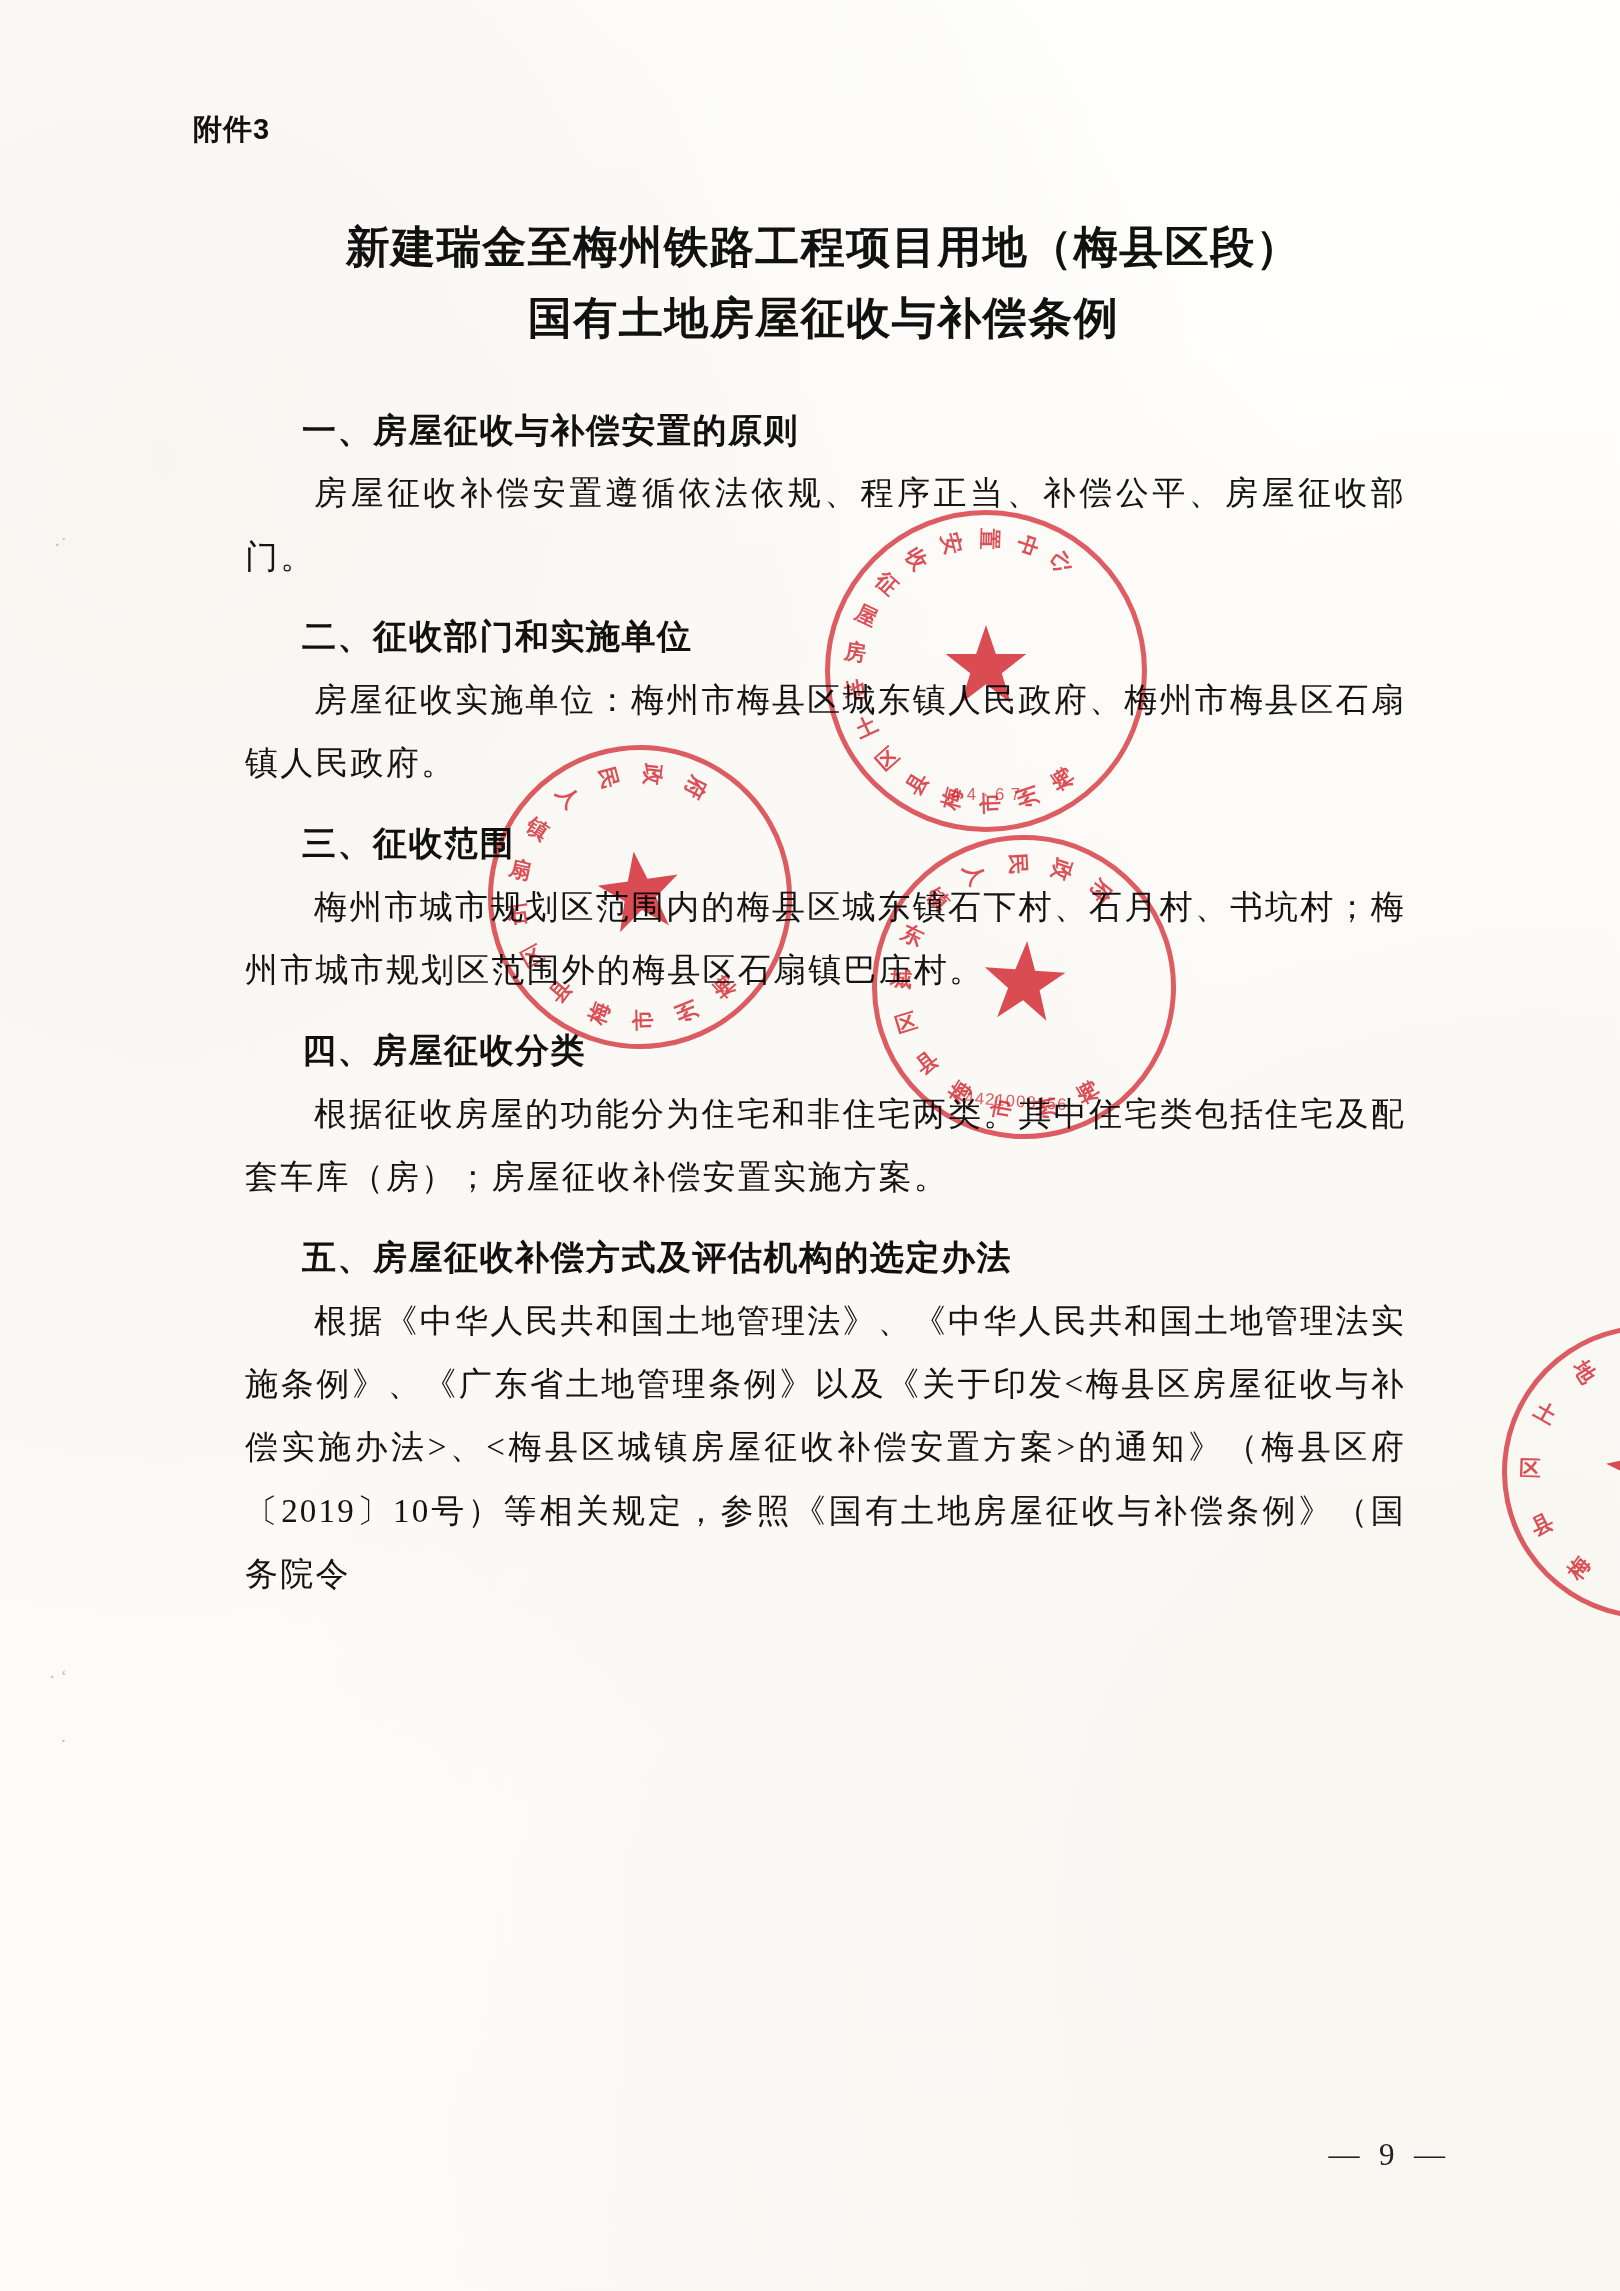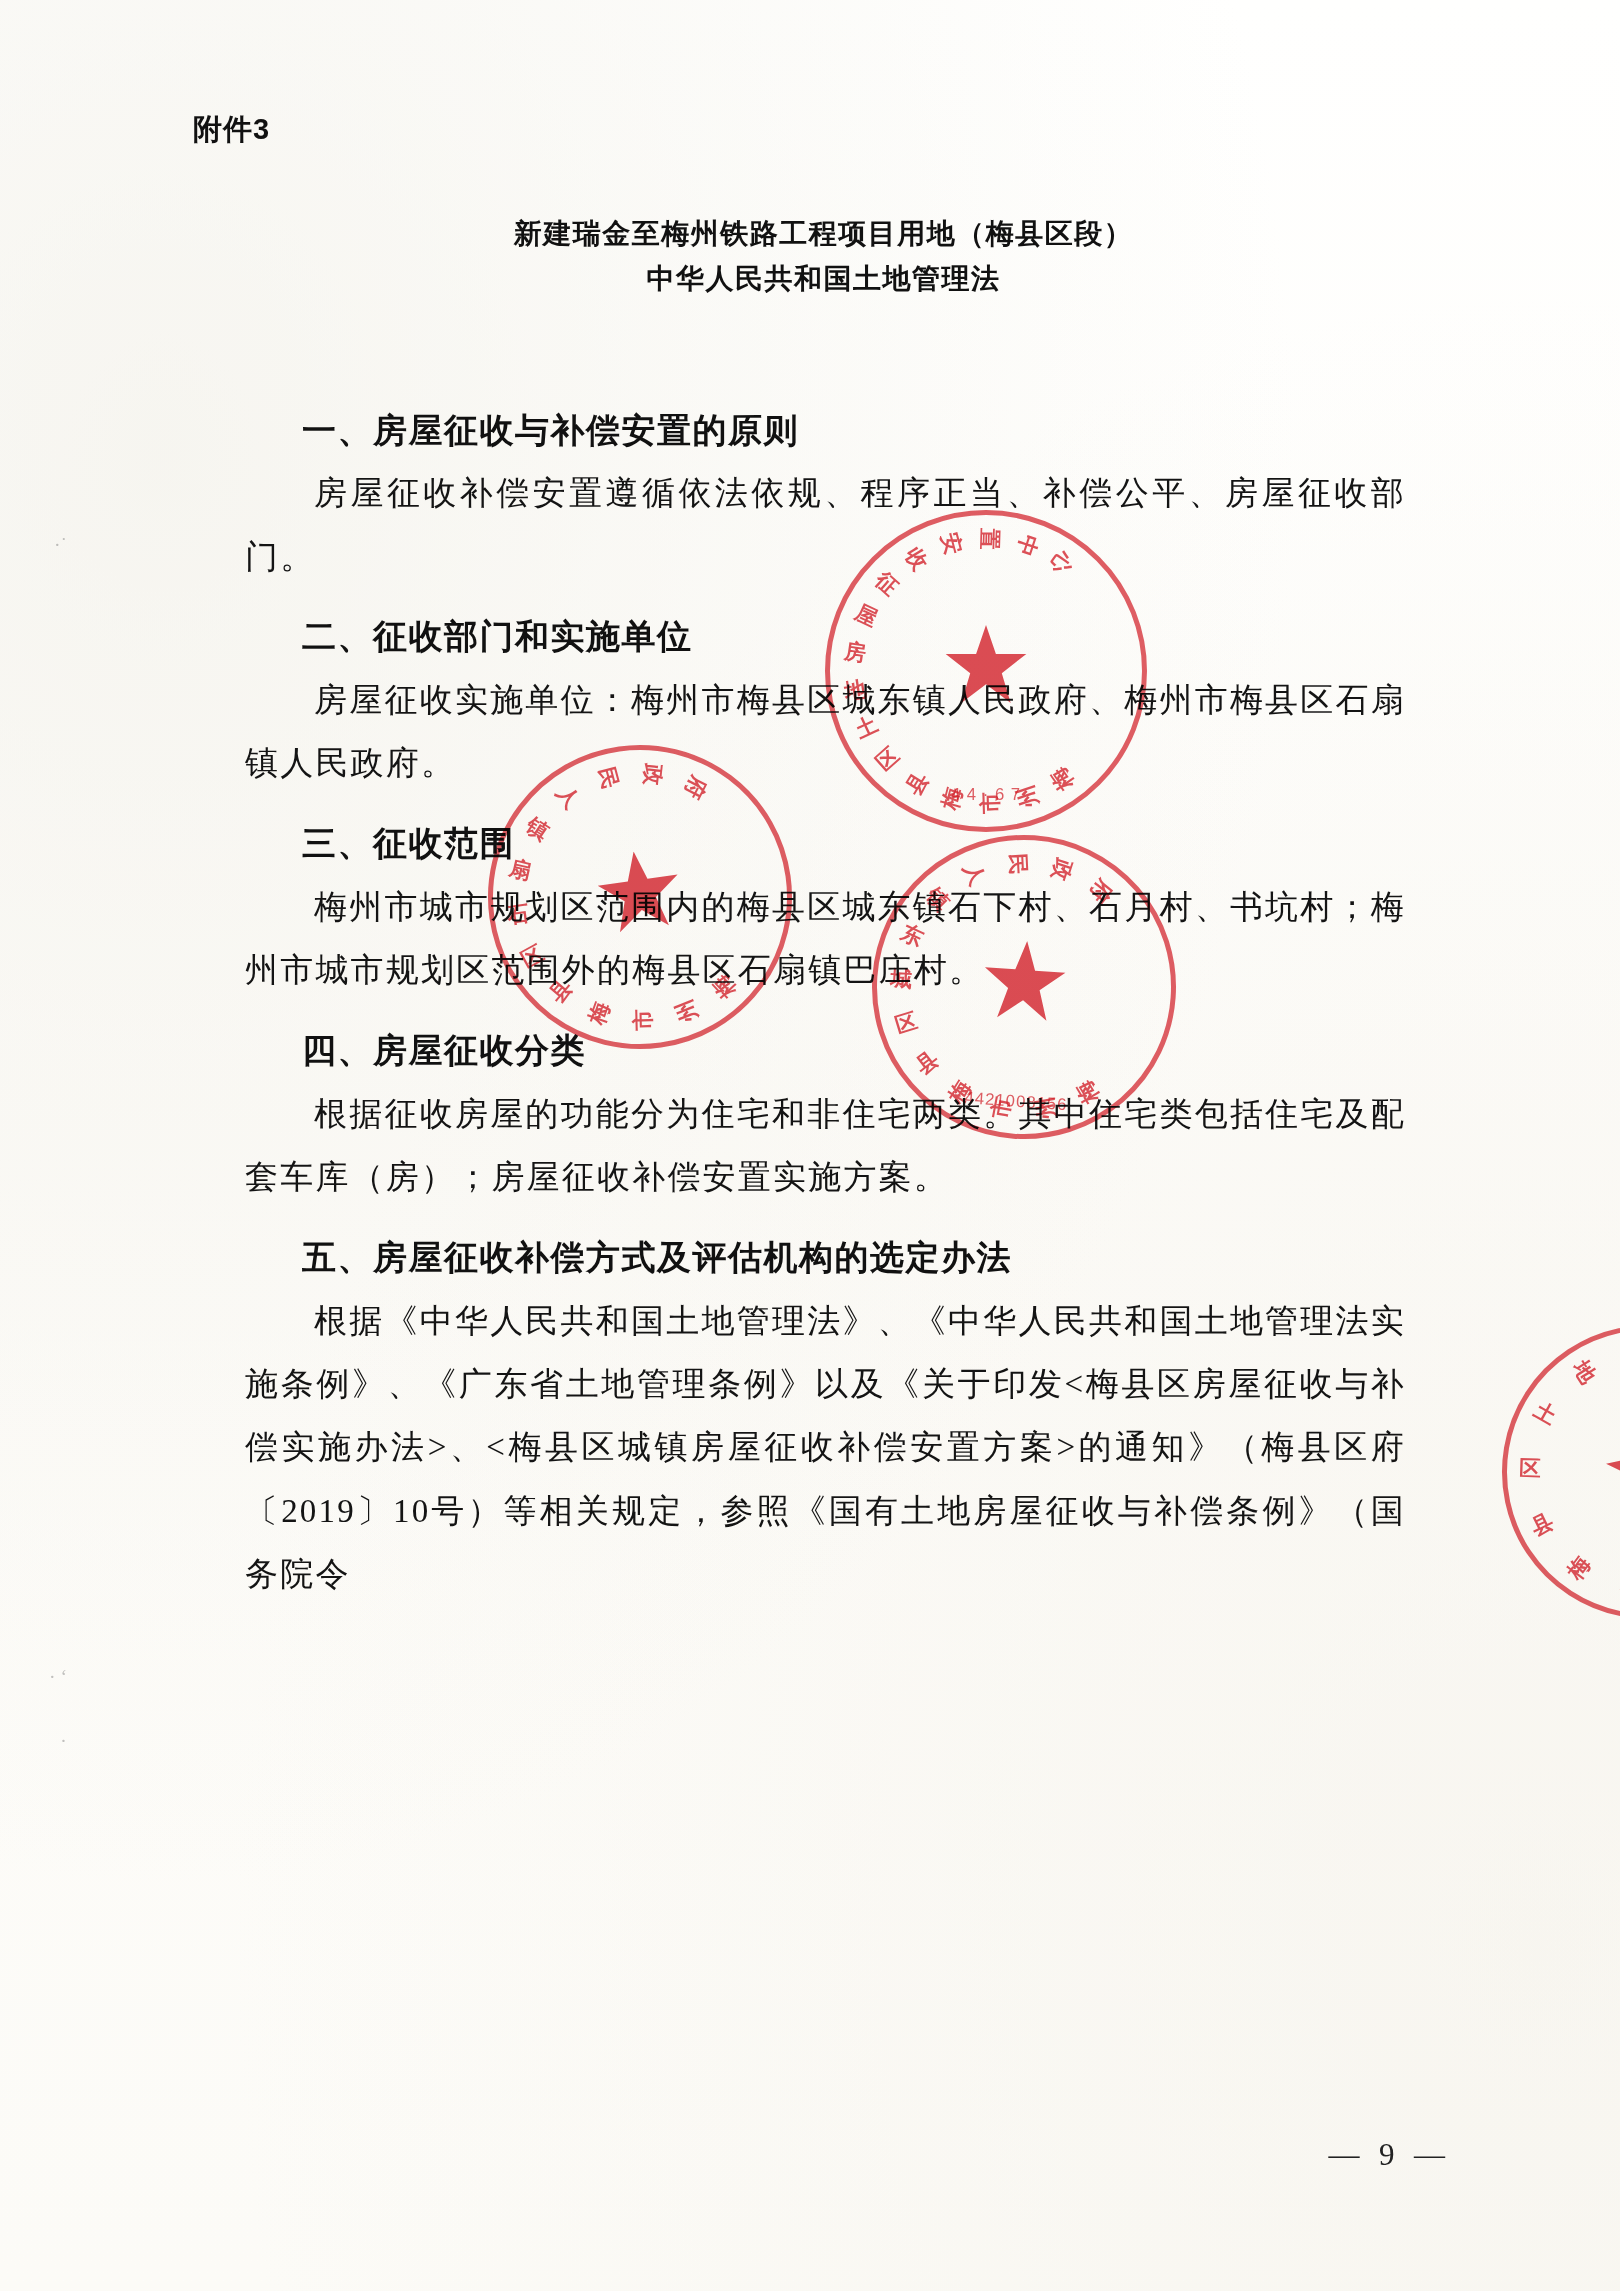--- a/index.html
+++ b/index.html
@@ -43,21 +43,21 @@
     color: #111;
   }
   .doc-title {
     position: absolute;
     left: 245px;
     top: 211px;
     width: 1157px;
     text-align: center;
     font-family: "Liberation Sans", sans-serif;
     font-weight: bold;
-    font-size: 28px;
+    font-size: 44px;
     line-height: 1.62;
     letter-spacing: 1.5px;
     color: #111;
   }
   .body-block {
     position: absolute;
     left: 245px;
     top: 382px;
     width: 1161px;
   }
@@ -185,21 +185,21 @@
 
 <div class="page">
   <div class="paper-tint"></div>
 
   <div class="content">
 
     <div class="attach-label">附件3</div>
 
     <div class="doc-title">
       <div>新建瑞金至梅州铁路工程项目用地（梅县区段）</div>
-      <div>中华人民共和国土地管理法</div>
+      <div>国有土地房屋征收与补偿条例</div>
     </div>
 
     <div class="body-block">
 
       <h2 class="section">一、房屋征收与补偿安置的原则</h2>
       <p class="para">房屋征收补偿安置遵循依法依规、程序正当、补偿公平、房屋征收部门。</p>
 
       <h2 class="section">二、征收部门和实施单位</h2>
       <p class="para">房屋征收实施单位：梅州市梅县区城东镇人民政府、梅州市梅县区石扇镇人民政府。</p>
 

